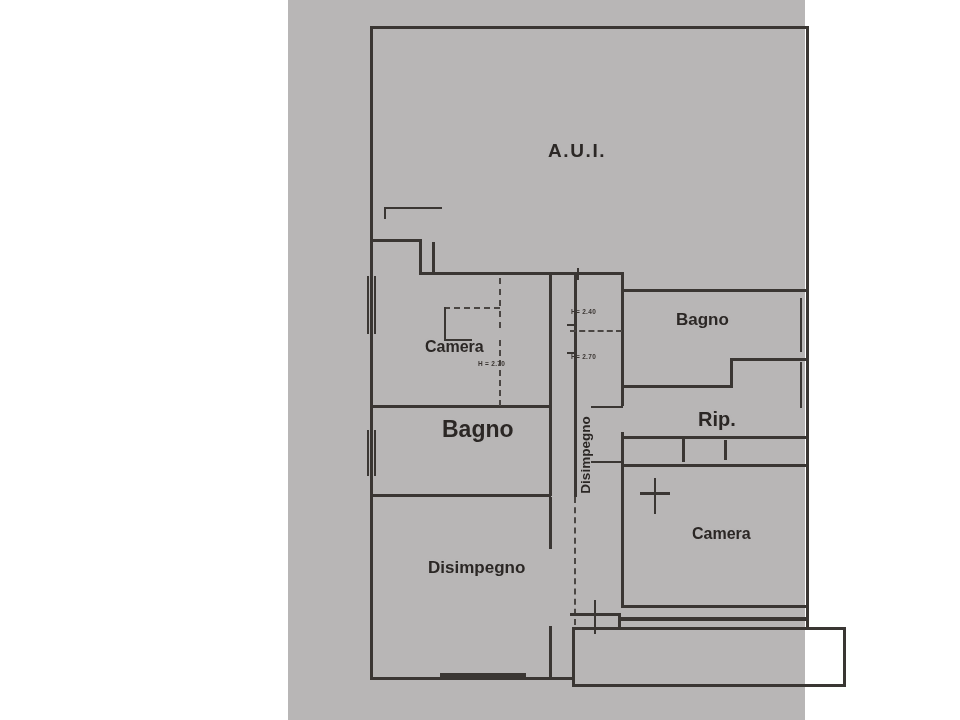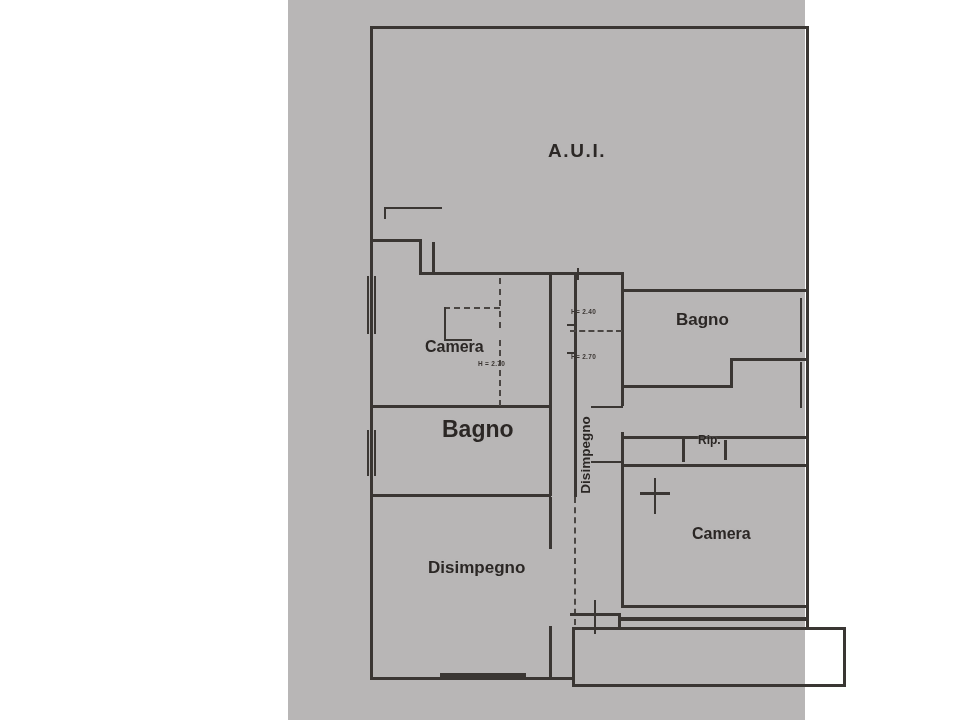--- a/index.html
+++ b/index.html
@@ -68,21 +68,21 @@
   .rlabel {
     position: absolute;
     font-family: "Liberation Sans", sans-serif;
     font-weight: 700;
     color: #2b2725;
     white-space: nowrap;
     text-shadow: 0 0 2px rgba(184,182,182,0.55);
   }
   #lbl-aui   { left: 260px; top: 140px; font-size: 19px; letter-spacing: 1.6px; }
   #lbl-cucina{ left: 388px; top: 310px; font-size: 17px; }
-  #lbl-rip   { left: 410px; top: 408px; font-size: 12px; margin-top: 25px; }
+  #lbl-rip   { left: 410px; top: 408px; font-size: 20px; }
   #lbl-cam1  { left: 137px; top: 338px; font-size: 16px; }
   #lbl-bagno { left: 154px; top: 416px; font-size: 23px; }
   #lbl-sogg  { left: 140px; top: 558px; font-size: 17px; }
   #lbl-cam2  { left: 404px; top: 525px; font-size: 16px; }
 
   #lbl-disimp {
     position: absolute;
     left: 297px; top: 455px;
     transform: translate(-50%,-50%) rotate(-90deg);
     transform-origin: center center;

